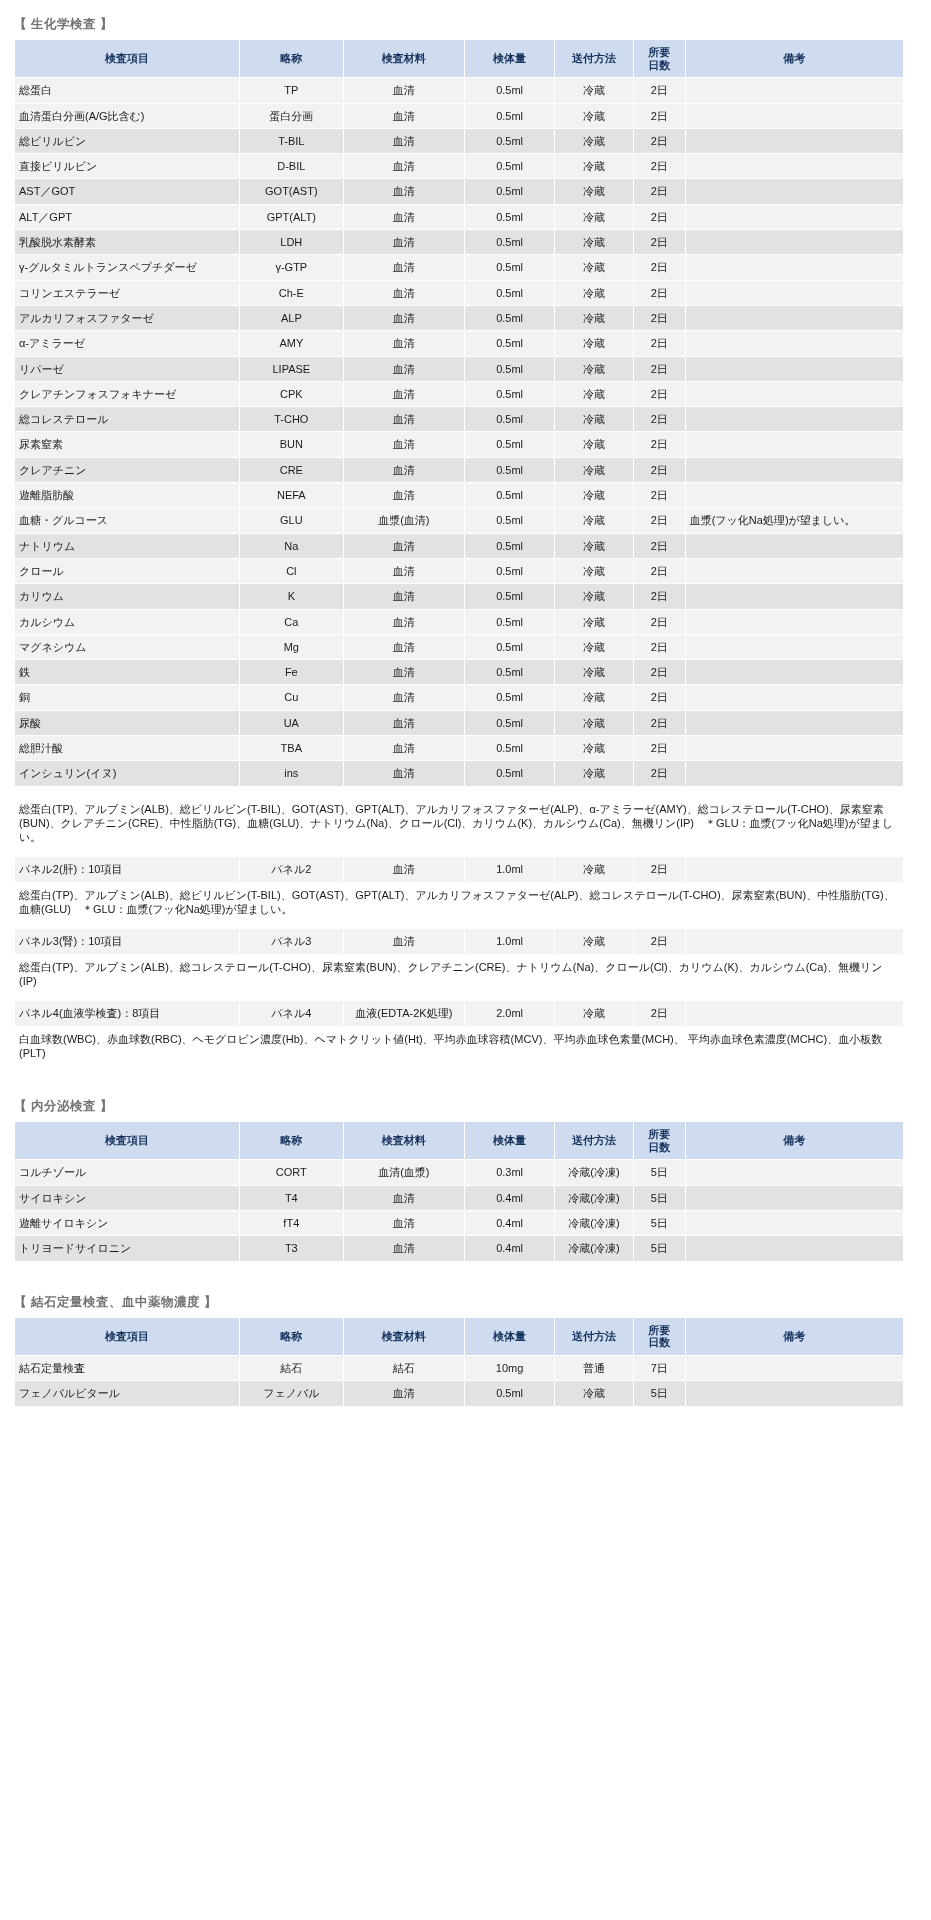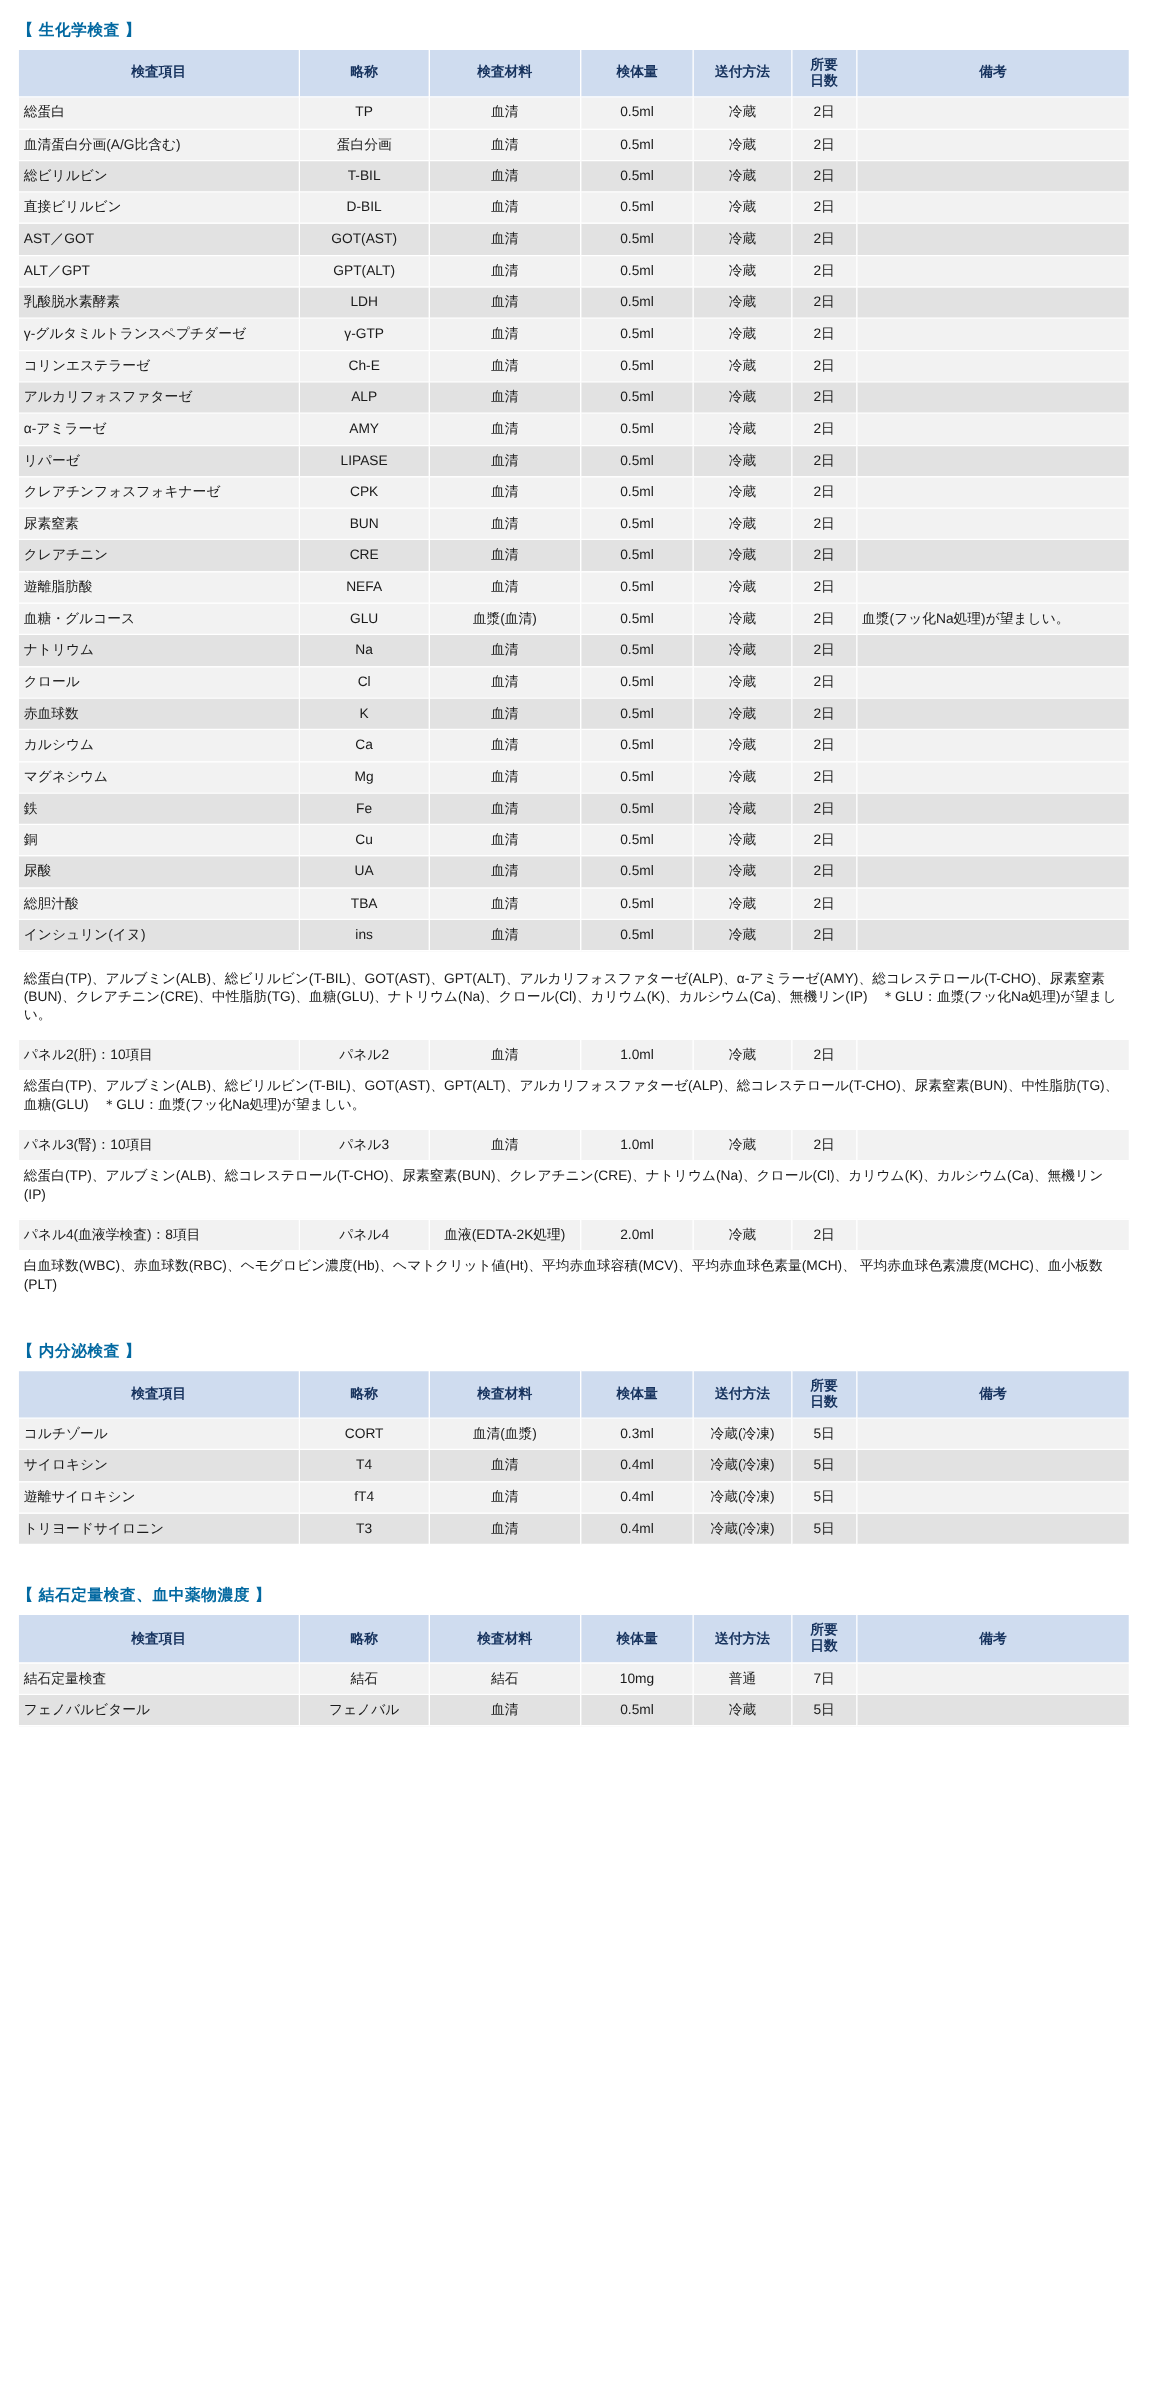--- a/index.html
+++ b/index.html
@@ -10,21 +10,21 @@
   body {
     width: 931px;
     font-family: "Liberation Sans", sans-serif;
     font-size: 11px;
     color: #1a1a1a;
     padding: 10px 12px 20px 12px;
   }
   .section-title {
     font-size: 12.5px;
     font-weight: bold;
-    color: #0369a1;
+    color: #737373;
     margin: 6px 0 6px 2px;
     letter-spacing: 0.5px;
   }
   table.tbl {
     border-collapse: collapse;
     width: 890px;
     margin: 0 0 0 2px;
     table-layout: fixed;
   }
   table.tbl th {
@@ -208,20 +208,29 @@
         </tr>
         <tr class="odd">
           <td class="l">クレアチンフォスフォキナーゼ</td>
           <td class="c">CPK</td>
           <td class="c">血清</td>
           <td class="c">0.5ml</td>
           <td class="c">冷蔵</td>
           <td class="c">2日</td>
           <td class="l"></td>
         </tr>
+        <tr class="even">
+          <td class="l">総コレステロール</td>
+          <td class="c">T-CHO</td>
+          <td class="c">血清</td>
+          <td class="c">0.5ml</td>
+          <td class="c">冷蔵</td>
+          <td class="c">2日</td>
+          <td class="l"></td>
+        </tr>
         <tr class="odd">
           <td class="l">尿素窒素</td>
           <td class="c">BUN</td>
           <td class="c">血清</td>
           <td class="c">0.5ml</td>
           <td class="c">冷蔵</td>
           <td class="c">2日</td>
           <td class="l"></td>
         </tr>
         <tr class="even">
@@ -263,21 +272,21 @@
         <tr class="odd">
           <td class="l">クロール</td>
           <td class="c">Cl</td>
           <td class="c">血清</td>
           <td class="c">0.5ml</td>
           <td class="c">冷蔵</td>
           <td class="c">2日</td>
           <td class="l"></td>
         </tr>
         <tr class="even">
-          <td class="l">赤血球数</td>
+          <td class="l">カリウム</td>
           <td class="c">K</td>
           <td class="c">血清</td>
           <td class="c">0.5ml</td>
           <td class="c">冷蔵</td>
           <td class="c">2日</td>
           <td class="l"></td>
         </tr>
         <tr class="odd">
           <td class="l">カルシウム</td>
           <td class="c">Ca</td>

